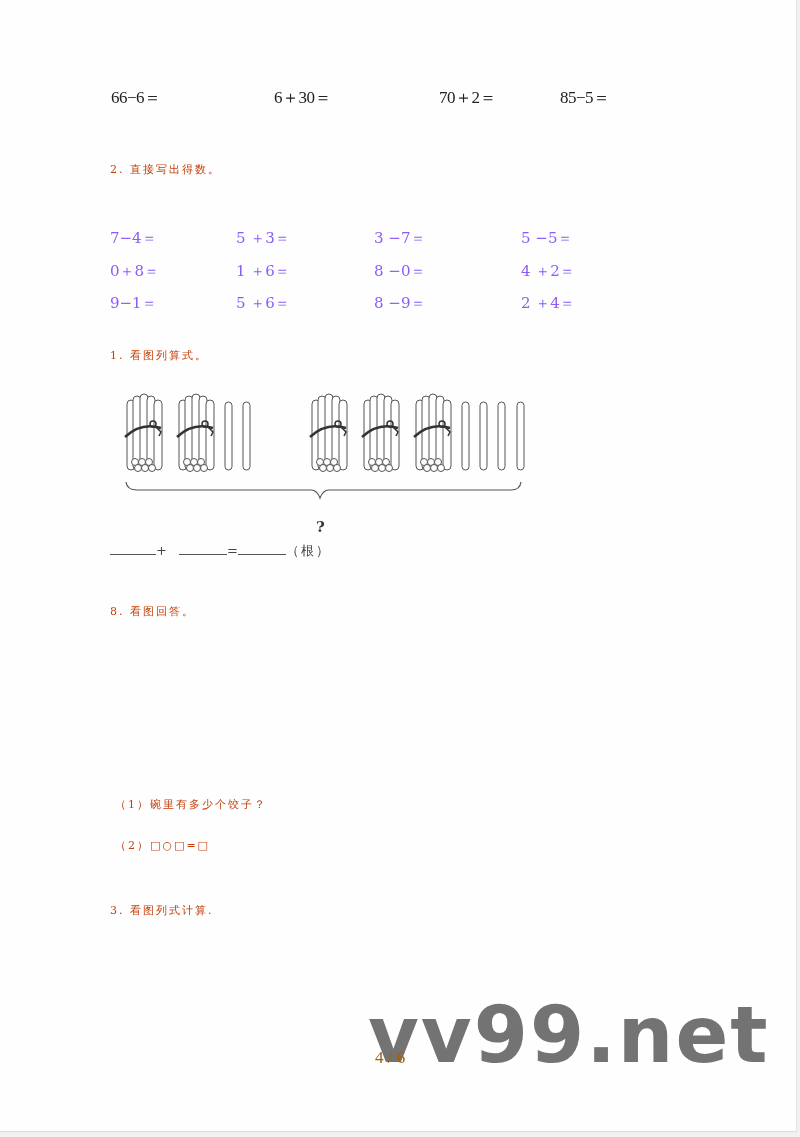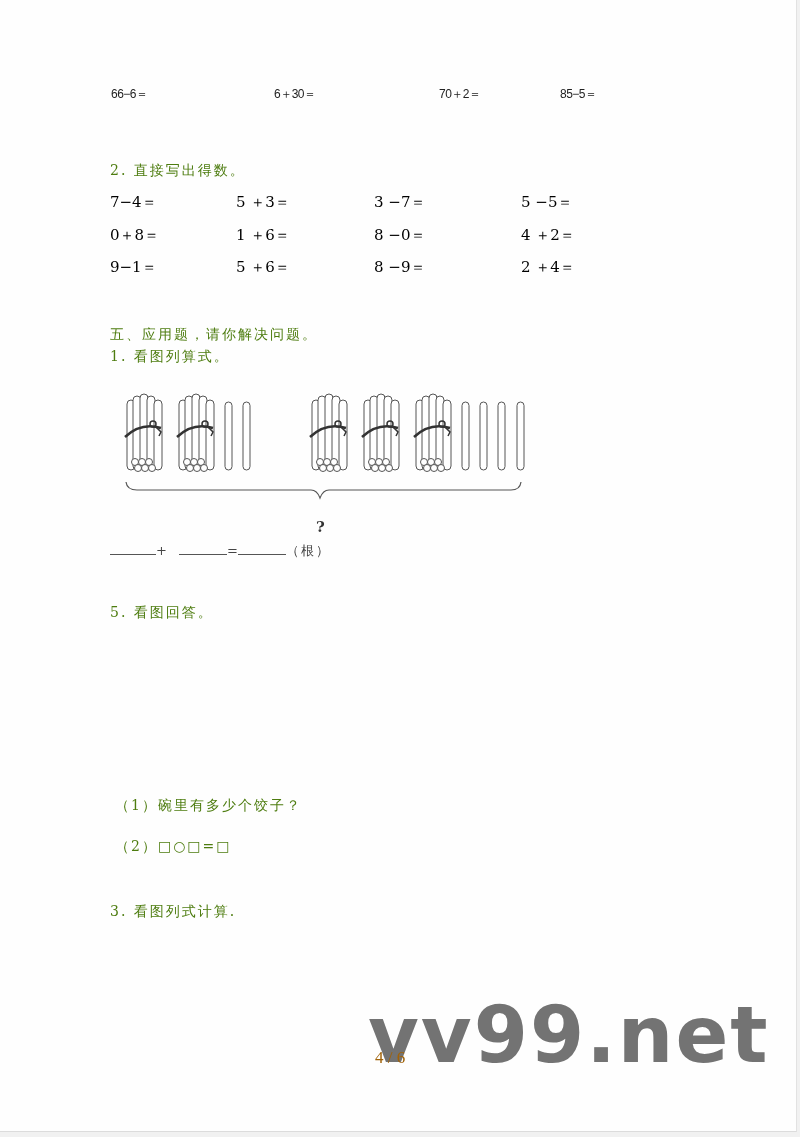--- a/index.html
+++ b/index.html
@@ -1,23 +1,23 @@
 <!DOCTYPE html>
 <html><head>
 <meta charset="utf-8">
 <style>
   html, body { margin:0; padding:0; }
   body { width:800px; height:1137px; background:#f1f1f1; position:relative; overflow:hidden;
          font-family:"DejaVu Serif","Liberation Serif",serif; color:#333; }
   .page { position:absolute; left:0; top:0; width:796px; height:1131px; background:#fefefe;
           border-right:1px solid #e2e2e2; border-bottom:1px solid #dcdcdc; }
   .abs { position:absolute; white-space:nowrap; }
-  .eq-top { font-family:Liberation Sans, sans-serif; font-size:12px; color:#222; top:86px; letter-spacing:-0.5px; }
-  .q-title { font-size:14px; color:#4d7c0f; letter-spacing:2px; }
-  .eq { font-size:15px; color:#000000; }
+  .eq-top { font-family:Liberation Serif, serif; font-size:17px; color:#222; top:86px; letter-spacing:-0.5px; }
+  .q-title { font-size:11px; color:#c2410c; letter-spacing:2px; }
+  .eq { font-size:15px; color:#8b5cf6;margin-top:36px; }
   .watermark { font-family:"DejaVu Sans","Liberation Sans",sans-serif; font-weight:bold; font-size:78px;
                color:#737373; left:368px; top:990px; letter-spacing:2px; }
   .pageno { font-family:"Liberation Serif",serif; font-size:17px; color:#a16207; left:375px; top:1048px; }
   .blank { display:inline-block; border-bottom:1px solid #555; height:14px; vertical-align:baseline; }
   svg { position:absolute; }
 </style>
 </head>
 <body>
 
 <div class="page">
@@ -37,21 +37,20 @@
   <span class="abs eq" style="left:110px; top:226px">0＋8＝</span>
   <span class="abs eq" style="left:236px; top:226px">1 ＋6＝</span>
   <span class="abs eq" style="left:374px; top:226px">8 −0＝</span>
   <span class="abs eq" style="left:521px; top:226px">4 ＋2＝</span>
 
   <span class="abs eq" style="left:110px; top:258px">9−1＝</span>
   <span class="abs eq" style="left:236px; top:258px">5 ＋6＝</span>
   <span class="abs eq" style="left:374px; top:258px">8 −9＝</span>
   <span class="abs eq" style="left:521px; top:258px">2 ＋4＝</span>
 
-  <span class="abs q-title" style="left:110px; top:326px">五、应用题，请你解决问题。</span>
   <span class="abs q-title" style="left:110px; top:348px">1.  看图列算式。</span>
 
   <svg style="left:115px; top:392px" width="420" height="110" viewBox="0 0 420 110">
     <defs>
       <g id="bundle">
         <rect x="4" y="8" width="8" height="70" rx="4" fill="#fff" stroke="#555" stroke-width="1"></rect>
         <rect x="10" y="4" width="8" height="74" rx="4" fill="#fff" stroke="#555" stroke-width="1"></rect>
         <rect x="17" y="2" width="8" height="76" rx="4" fill="#fff" stroke="#555" stroke-width="1"></rect>
         <rect x="24" y="4" width="8" height="74" rx="4" fill="#fff" stroke="#555" stroke-width="1"></rect>
         <rect x="31" y="8" width="8" height="70" rx="4" fill="#fff" stroke="#555" stroke-width="1"></rect>
@@ -83,21 +82,21 @@
     <path d="M11 90 Q12 98 22 98 L196 98 Q202 98 205 106 Q208 98 214 98 L396 98 Q405 98 406 90" fill="none" stroke="#555" stroke-width="1.2"></path>
   </svg>
 
   <span class="abs" style="left:316px; top:518px; font-size:15px; font-weight:bold; color:#333">?</span>
 
   <div class="abs" style="left:110px; top:540px; font-size:13px; color:#444">
     <span class="blank" style="width:46px"></span><span>+</span>
     <span class="blank" style="width:48px; margin-left:8px"></span><span>=</span><span class="blank" style="width:48px"></span><span style="letter-spacing:2px">（根）</span>
   </div>
 
-  <span class="abs q-title" style="left:110px; top:604px">5.  看图回答。</span>
+  <span class="abs q-title" style="left:110px; top:604px">8.  看图回答。</span>
   <span class="abs q-title" style="left:115px; top:797px">（1）碗里有多少个饺子？</span>
   <span class="abs q-title" style="left:115px; top:838px">（2）□○□=□</span>
 
   <span class="abs q-title" style="left:110px; top:903px">3.  看图列式计算.</span>
 
   <span class="abs watermark">vv99.net</span>
   <span class="abs pageno">4 / 6</span>
 </div>
 
 </body></html>

